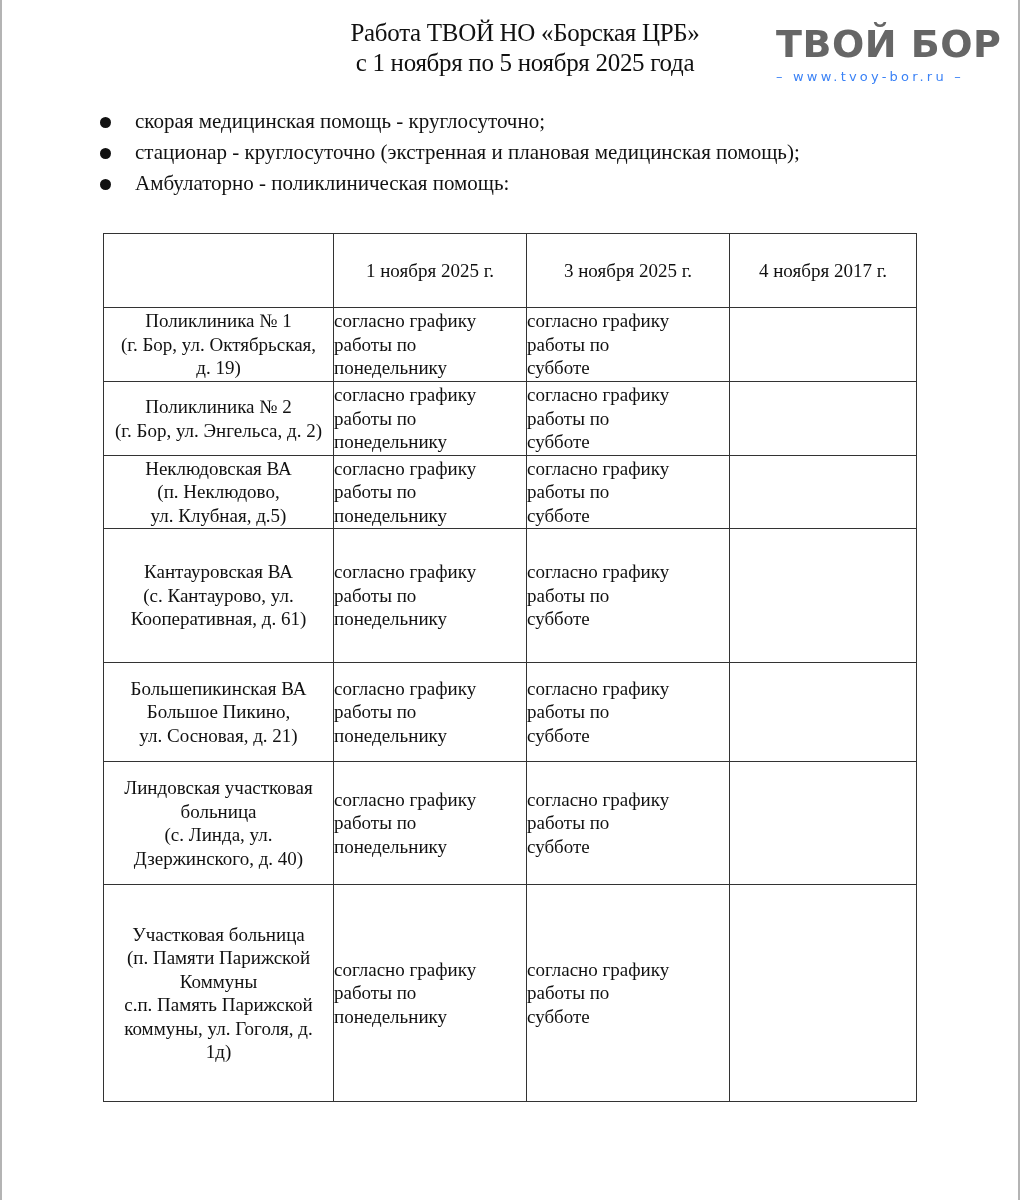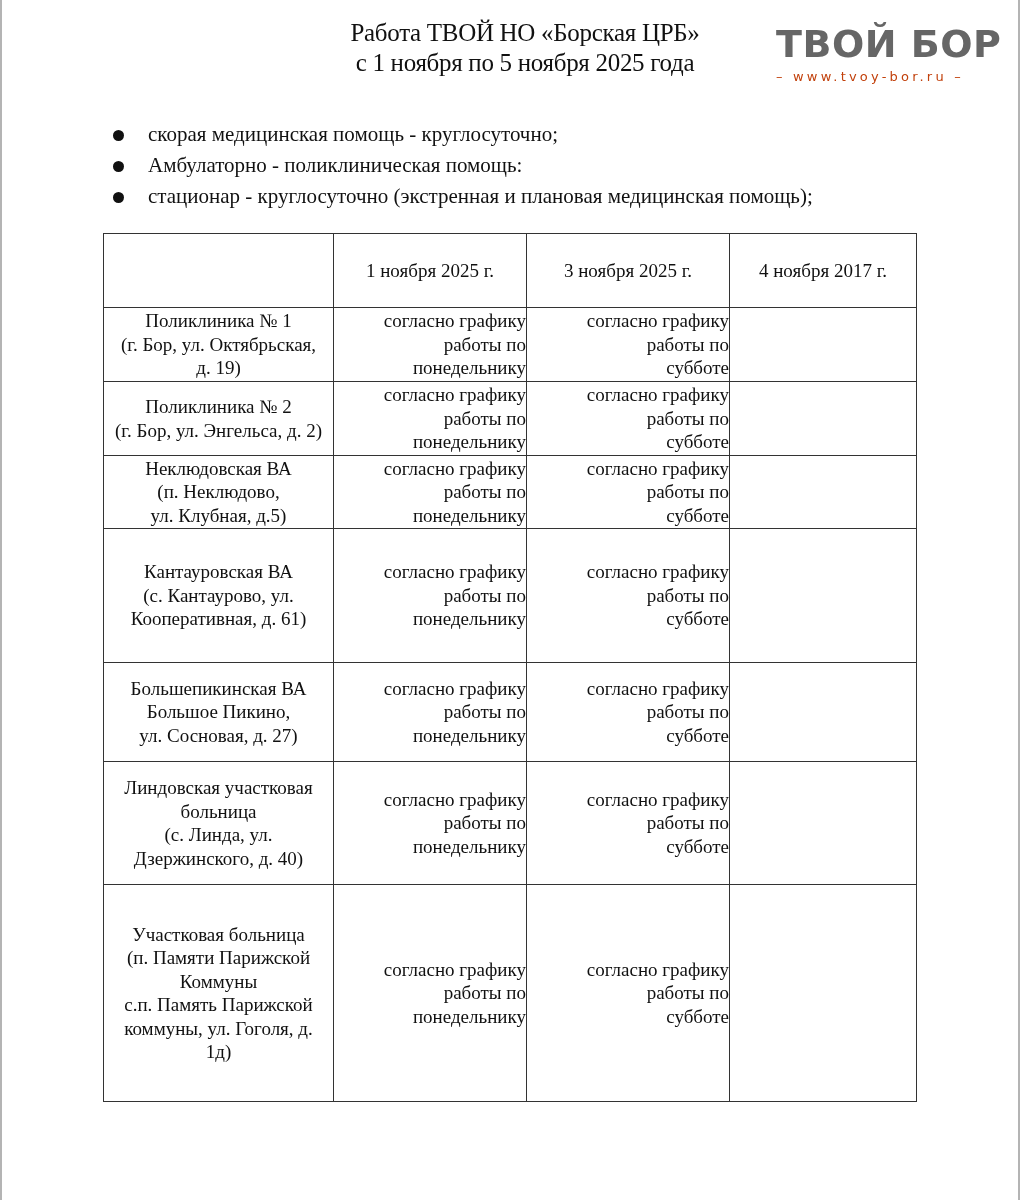--- a/index.html
+++ b/index.html
@@ -12,59 +12,59 @@
   .title {
     position: absolute; left: 280px; top: 18px; width: 490px; text-align: center;
     font-size: 25px; line-height: 30px; letter-spacing: -0.3px;
   }
   .logo { position: absolute; left: 776px; top: 22px; width: 226px; text-align: left; }
   .logo-main {
     font-family: "DejaVu Sans", sans-serif; font-weight: bold; font-size: 38px; color: #666;
     line-height: 44px; letter-spacing: 0.5px;
   }
   .logo-sub {
-    font-family: "DejaVu Sans", sans-serif; font-size: 13px; color: #c2410c; letter-spacing: 3.2px;
+    font-family: "DejaVu Sans", sans-serif; font-size: 13px; color: #3b82f6; letter-spacing: 3.2px;
     line-height: 18px; margin-top: 2px;
   }
-  .bullets { position: absolute; left: 96px; top: 106px; margin: 13px; padding: 0; list-style: none; }
+  .bullets { position: absolute; left: 96px; top: 106px; margin: 0; padding: 0; list-style: none; }
   .bullets li { font-size: 21px; line-height: 31px; position: relative; padding-left: 39px; white-space: nowrap; }
   .bullet-dot { position: absolute; left: 4px; top: 11px; width: 11px; height: 11px; border-radius: 50%; background: #111; }
   table.schedule {
     position: absolute; left: 103px; top: 233px; border-collapse: collapse; table-layout: fixed;
     width: 813px;
   }
   table.schedule td, table.schedule th {
     border: 1.5px solid #333; font-weight: normal; font-size: 19px; line-height: 23.5px;
     padding: 0; vertical-align: middle;
   }
   table.schedule th { }
   td.name { text-align: center; padding-left: 1px; }
-  td.sched { text-align: right; }
+  td.sched { text-align: left; }
   .cellwrap { white-space: pre-line; }
 </style>
 </head>
 <body>
 
 <div class="edge-left"></div>
 <div class="edge-right"></div>
 
 <div class="title">
   <div>Работа ТВОЙ НО «Борская ЦРБ»</div>
   <div>с 1 ноября по 5 ноября 2025 года</div>
 </div>
 
 <div class="logo">
   <div class="logo-main">ТВОЙ БОР</div>
   <div class="logo-sub">– www.tvoy-bor.ru –</div>
 </div>
 
 <ul class="bullets">
   <li><span class="bullet-dot"></span><span>скорая медицинская помощь - круглосуточно;</span></li>
+  <li><span class="bullet-dot"></span><span>стационар - круглосуточно (экстренная и плановая медицинская помощь);</span></li>
   <li><span class="bullet-dot"></span><span>Амбулаторно - поликлиническая помощь:</span></li>
-  <li><span class="bullet-dot"></span><span>стационар - круглосуточно (экстренная и плановая медицинская помощь);</span></li>
 </ul>
 
 <table class="schedule">
   <colgroup>
     <col style="width:230px">
     <col style="width:193px">
     <col style="width:203px">
     <col style="width:187px">
   </colgroup>
   <tbody>
@@ -117,21 +117,21 @@
 работы по
 понедельнику</td>
     <td class="sched cellwrap">согласно графику
 работы по
 субботе</td>
     <td class="sched cellwrap"></td>
   </tr>
   <tr style="height:99px">
     <td class="name cellwrap">Большепикинская ВА
 Большое Пикино,
-ул. Сосновая, д. 27)</td>
+ул. Сосновая, д. 21)</td>
     <td class="sched cellwrap">согласно графику
 работы по
 понедельнику</td>
     <td class="sched cellwrap">согласно графику
 работы по
 субботе</td>
     <td class="sched cellwrap"></td>
   </tr>
   <tr style="height:123px">
     <td class="name cellwrap">Линдовская участковая

